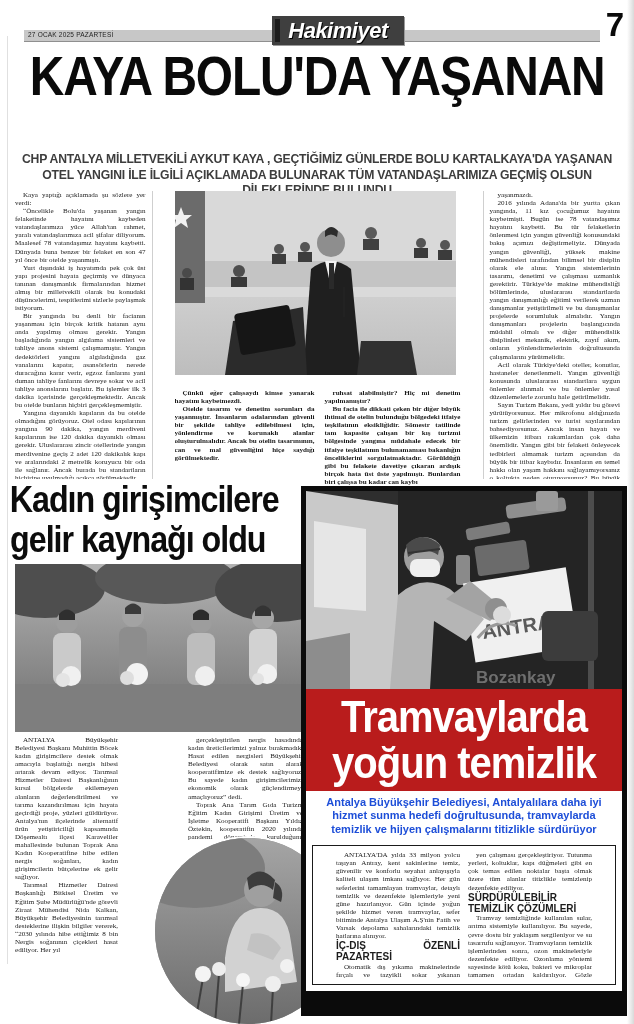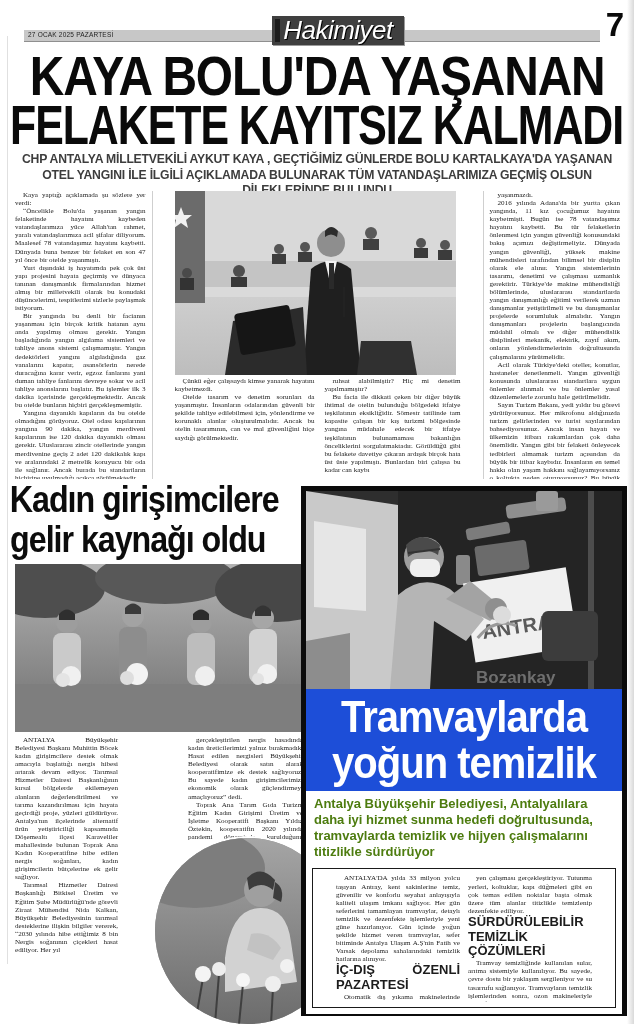--- a/index.html
+++ b/index.html
@@ -15,22 +15,22 @@
   .edge-left{position:absolute;left:7px;top:36px;bottom:60px;width:1px;background:#e0e0e0;}
 
   
   .hdr-bar{position:absolute;left:24px;top:30px;width:576px;height:11px;
     background:#c7c7c7;border-bottom:1px solid #8f8f8f;}
   .hdr-date{position:absolute;left:28px;top:31px;font-family:"Liberation Sans",sans-serif;
     font-size:6.5px;color:#1f1f1f;letter-spacing:.2px;}
   .masthead{position:absolute;left:272px;top:16px;width:132px;height:29px;
     background:#3f3f3f;box-shadow:1px 1px 0 #9a9a9a;display:flex;align-items:center;justify-content:center;}
   .masthead-strip{position:absolute;left:3px;top:3px;bottom:3px;width:5px;background:#1c1c1c;}
-  .masthead-text{font-family:"Liberation Sans",sans-serif;font-weight:400;font-style:italic;
-    font-size:26px;color:#fff;text-shadow:1px 1px 0 #000;letter-spacing:-.5px;}
+  .masthead-text{font-family:"Liberation Sans",sans-serif;font-weight:700;font-style:italic;
+    font-size:22px;color:#fff;text-shadow:1px 1px 0 #000;letter-spacing:-.5px;}
   .page-num{position:absolute;right:10px;top:6px;font-family:"Liberation Sans",sans-serif;
     font-weight:900;font-size:33px;color:#0a0a0a;}
 
   
   .lead-headline{position:absolute;left:0;top:52px;width:634px;text-align:right;}
   .hl-line{height:49px;display:flex;align-items:center;justify-content:center;}
   .hl-inner{font-family:"Liberation Sans",sans-serif;font-weight:900;font-size:42px;
     letter-spacing:-1px;color:#0a0a0a;white-space:nowrap;}
   .hl1 .hl-inner{transform:scale(1.14,1.32);}
   .hl2 .hl-inner{transform:scale(1.02,1.32);}
@@ -40,21 +40,21 @@
 
   
   .bodytext{font-size:7.1px;line-height:1.14;color:#1c1c1c;text-align:justify;}
   .bodytext p{margin:0;text-indent:8px;}
 
   
   .lead-cols{position:absolute;left:15px;top:191px;width:605px;height:288px;display:flex;gap:16px;}
   .lc1{width:153px;padding-right:6px;border-right:1px solid #cfcfcf;overflow:hidden;}
   .lc-mid{width:293px;padding:0 6px;}
   .lead-photo{width:281px;height:184px;overflow:hidden;background:#d5d5d5;}
-  .lc-mid-cols{display:flex;height:102px;margin-top:2px;}
+  .lc-mid-cols{display:flex;height:102px;margin-top:14px;font-weight:bold;}
   .lcm1{width:140px;padding-right:5px;overflow:hidden;}
   .lcm2{width:136px;padding-left:5px;overflow:hidden;}
   .lc4{width:153px;padding-left:6px;border-left:1px solid #cfcfcf;overflow:hidden;}
 
   
   .women{position:absolute;left:15px;top:480px;width:290px;}
   .w-headline{text-align:center;}
   .w-hl-line{height:40px;display:flex;align-items:center;justify-content:flex-start;}
   .w-hl-inner{font-family:"Liberation Sans",sans-serif;font-weight:800;font-size:31px;
     letter-spacing:-1px;color:#0c0c0c;white-space:nowrap;transform:scale(1.04,1.18);}
@@ -63,53 +63,50 @@
   .w-colA{position:absolute;left:0;top:0;width:166px;height:368px;overflow:hidden;}
   .w-circle-spacer{float:right;width:60px;height:190px;margin-top:100px;margin-left:3px;}
   .w-colB{position:absolute;left:173px;top:0;width:115px;height:104px;overflow:hidden;}
   .w-portrait{position:absolute;left:140px;top:102px;width:186px;height:186px;border-radius:50%;
     overflow:hidden;background:#8b8b8b;box-shadow:0 0 0 2px #fff;}
 
   
   .tram{position:absolute;left:301px;top:486px;width:326px;height:530px;
     background:#0b0b0b;border:5px solid #0b0b0b;box-sizing:border-box;z-index:5;}
   .t-photo{width:316px;height:198px;background:#3a3a3a;overflow:hidden;}
-  .t-headline{background:#1d4ed8;text-align:center;padding:4px 0 6px 0;}
+  .t-headline{background:#b91c1c;text-align:center;padding:4px 0 6px 0;}
   .t-hl-line{height:46px;display:flex;align-items:center;justify-content:center;}
   .t-hl-inner{font-family:"Liberation Sans",sans-serif;font-weight:800;font-size:40px;
     letter-spacing:-1px;color:#ffffff;white-space:nowrap;transform:scale(1.0,1.12);}
-  .t-subhead{background:#ffffff;color:#4d7c0f;font-family:"Liberation Sans",sans-serif;
-    font-weight:700;font-size:13px;line-height:1.22;padding:5px 8px 4px 8px;}
+  .t-subhead{background:#ffffff;color:#1d4ed8;font-family:"Liberation Sans",sans-serif;
+    font-weight:700;font-size:11px;line-height:1.22;text-align:center;padding:5px 8px 4px 8px;}
   .t-bodywrap{background:#ffffff;padding:5px 6px 6px 6px;}
   .t-body{border:1px solid #1a1a1a;padding:5px 23px;display:flex;height:128px;overflow:hidden;}
   .t-col{width:148px;overflow:hidden;}
   .t-col + .t-col{margin-left:8px;}
-  .t-sec{font-family:"Liberation Sans",sans-serif;font-weight:700;font-size:13px;
+  .t-sec{font-family:"Liberation Sans",sans-serif;font-weight:700;font-size:10px;
     margin:3px 0 1px 0;text-indent:0 !important;}
 </style>
 </head>
 <body>
 
 <div class="edge-right"></div>
 <div class="edge-left"></div>
 
 <div class="hdr-bar"></div>
 <div class="hdr-date">27 OCAK 2025 PAZARTESİ</div>
 <div class="masthead">
   <div class="masthead-strip"></div>
   <span class="masthead-text">Hakimiyet</span>
 </div>
 <div class="page-num">7</div>
 
 <div class="lead-headline">
   <div class="hl-line hl1">
       <span class="hl-inner">KAYA BOLU'DA YAŞANAN</span>
-    </div>
-  <div class="hl-line hl2">
-      <span class="hl-inner">FELAKETE KAYITSIZ KALMADI</span>
     </div>
 </div>
 <div class="lead-subhead">CHP ANTALYA MİLLETVEKİLİ AYKUT KAYA , GEÇTİĞİMİZ GÜNLERDE BOLU KARTALKAYA'DA YAŞANAN OTEL YANGINI İLE İLGİLİ AÇIKLAMADA BULUNARAK TÜM VATANDAŞLARIMIZA GEÇMİŞ OLSUN DİLEKLERİNDE BULUNDU</div>
 
 <div class="lead-cols">
   <div class="lc1 bodytext">
     <p>Kaya yaptığı açıklamada şu sözlere yer verdi:</p>
     <p>“Öncelikle Bolu'da yaşanan yangın felaketinde hayatını kaybeden vatandaşlarımıza yüce Allah'tan rahmet, yaralı vatandaşlarımıza acil şifalar diliyorum. Maalesef 78 vatandaşımız hayatını kaybetti. Dünyada buna benzer bir felaket en son 47 yıl önce bir otelde yaşanmıştı.</p>
     <p>Yurt dışındaki iş hayatımda pek çok üst yapı projesini hayata geçirmiş ve dünyaca tanınan danışmanlık firmalarından hizmet almış bir milletvekili olarak bu konudaki düşüncelerimi, tespitlerimi sizlerle paylaşmak istiyorum.</p>
     <p>Bir yangında bu denli bir facianın yaşanması için birçok kritik hatanın aynı anda yapılmış olması gerekir. Yangın başladığında yangın algılama sistemleri ve tahliye anons sistemi çalışmamıştır. Yangın dedektörleri yangını algıladığında gaz vanalarını kapatır, asansörlerin nerede duracağına karar verir, egzoz fanlarını yani duman tahliye fanlarını devreye sokar ve acil tahliye anonslarını başlatır. Bu işlemler ilk 3 dakika içerisinde gerçekleşmektedir. Ancak bu otelde bunların hiçbiri gerçekleşmemiştir.</p>

